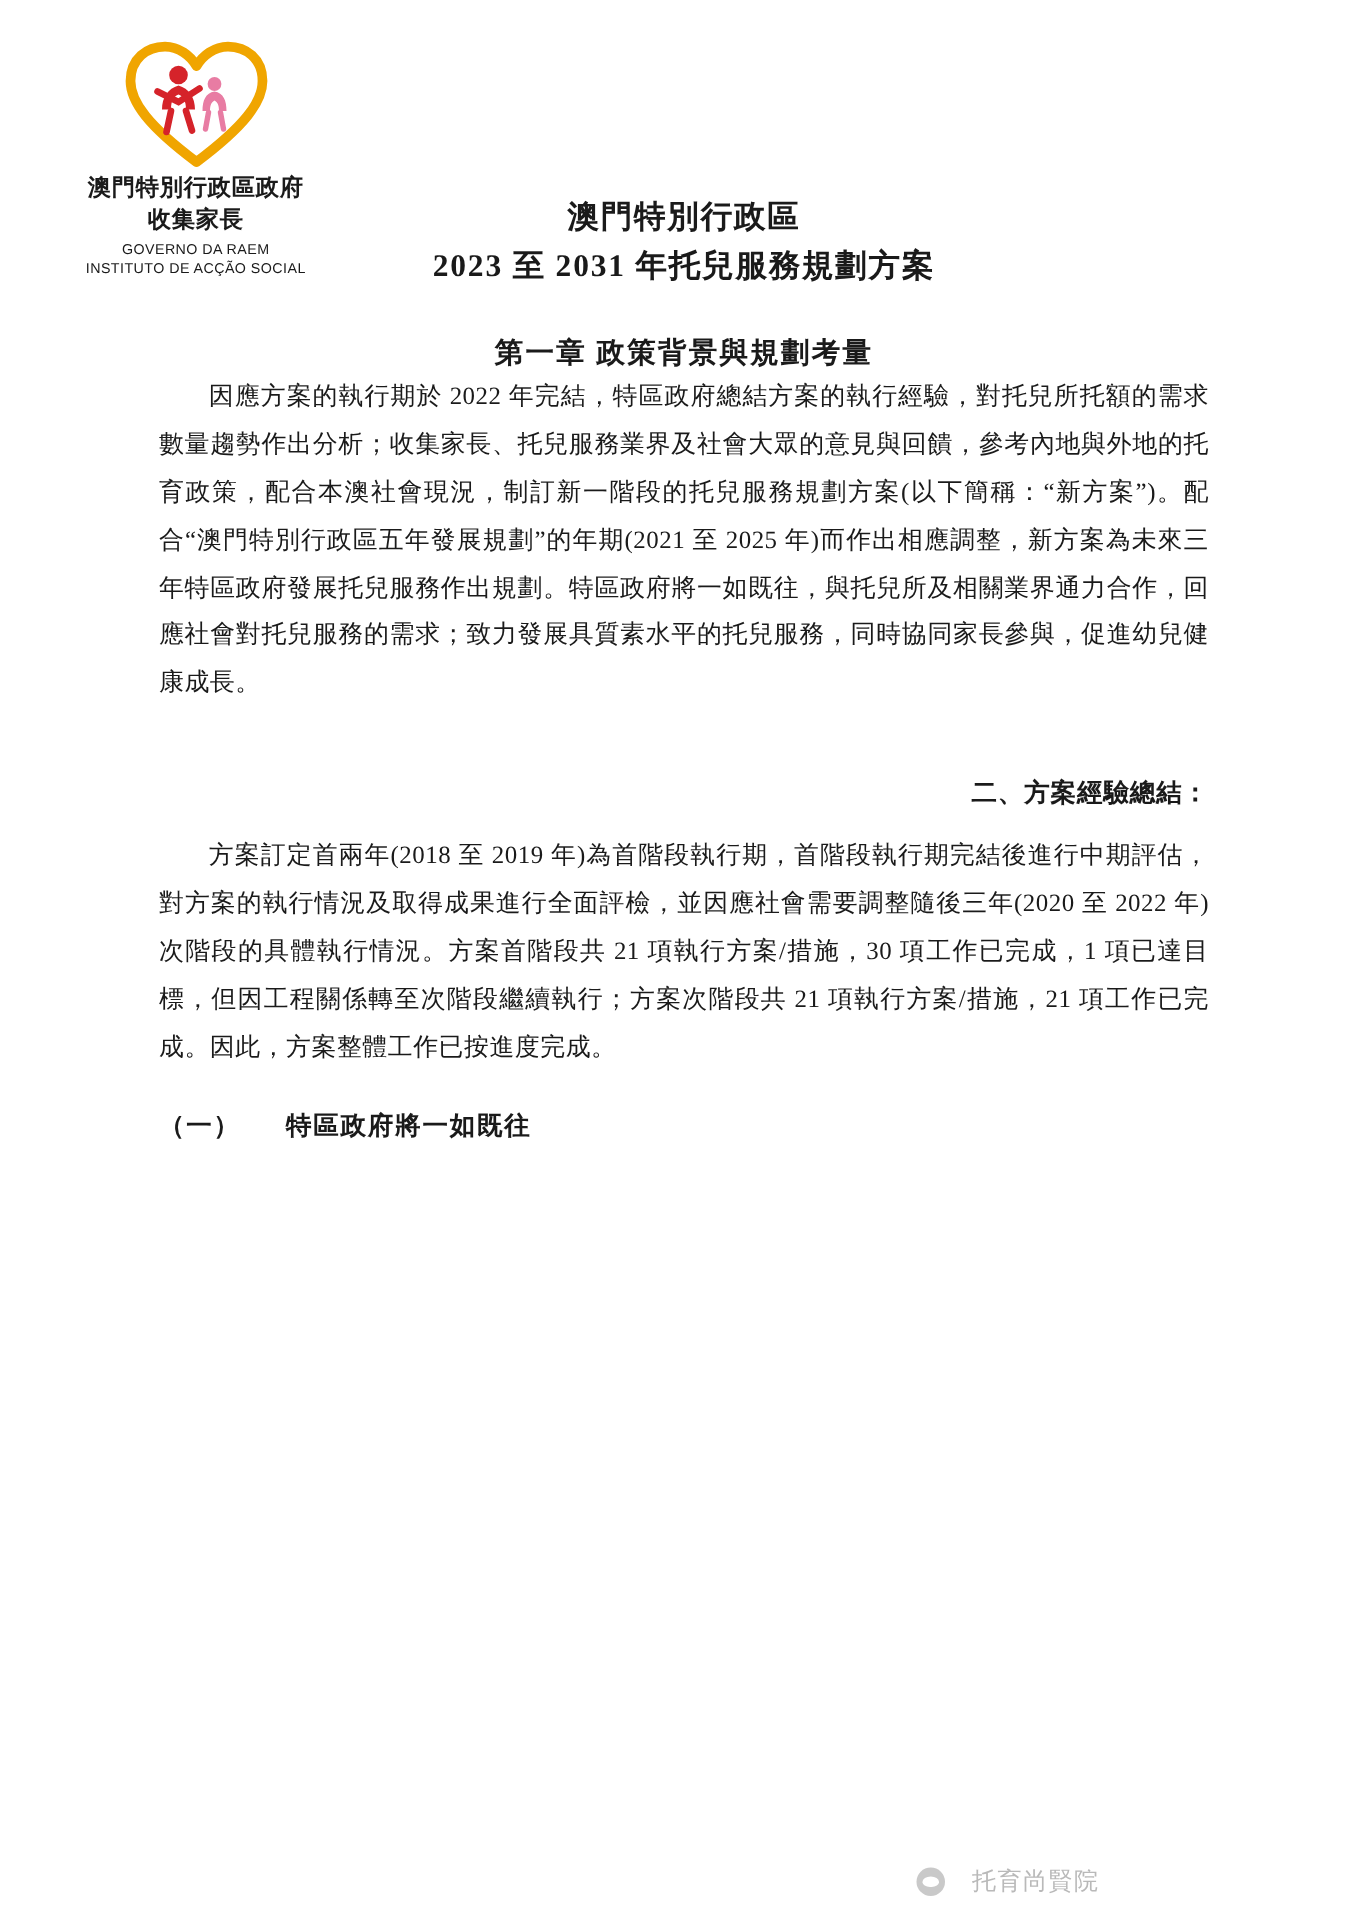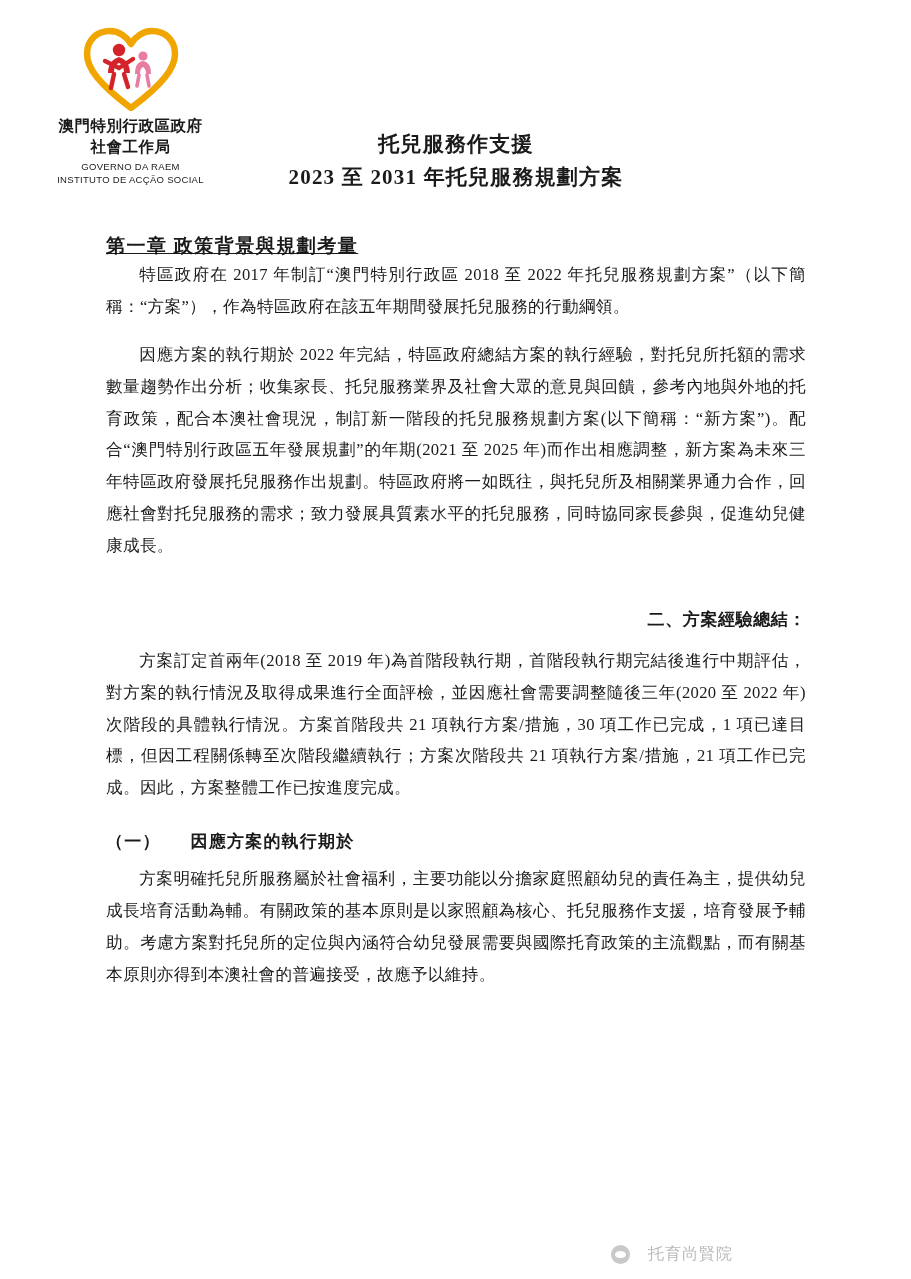--- a/index.html
+++ b/index.html
@@ -71,25 +71,25 @@
   }
 
   .title-line {
     text-align: center;
     font-size: 21px;
     font-weight: bold;
     letter-spacing: 1.2px;
     line-height: 1.55;
   }
   .chapter {
+    text-align: center;
     font-size: 19px;
     font-weight: bold;
     letter-spacing: 1.5px;
-    margin-top: 40px;
-    text-decoration: underline;
+    margin-top: 29px;
   }
 
   .h-section {
     font-size: 17px;
     font-weight: bold;
     letter-spacing: 1.6px;
     margin-top: 46px;
     margin-bottom: 14px;
   }
   .h-section.tight { letter-spacing: 0.6px; text-align: right; }
@@ -167,45 +167,43 @@
         <g>
           <circle cx="62" cy="30" r="4.6" fill="#e87ca3"></circle>
           <path d="M62 35 C 56 36, 54 41, 54 48 L 59 48 C 59 44, 60 42, 62 41 C 64 42, 65 44, 65 48 L 70 48 C 70 41, 68 36, 62 35 Z" fill="#e87ca3"></path>
           <path d="M58 49 L 56 60" stroke="#e87ca3" stroke-width="3.6" stroke-linecap="round"></path>
           <path d="M66 49 L 68 60" stroke="#e87ca3" stroke-width="3.6" stroke-linecap="round"></path>
         </g>
       </svg>
     </div>
     <div class="logo-cn">
       <div>澳門特別行政區政府</div>
-      <div>社會工作局</div>
+      <div>收集家長</div>
     </div>
     <div class="logo-pt">
       <div>GOVERNO DA RAEM</div>
       <div>INSTITUTO DE ACÇÃO SOCIAL</div>
     </div>
   </div>
 
   <div class="doc">
 
-    <div class="title-line">托兒服務作支援</div>
+    <div class="title-line">澳門特別行政區</div>
     <div class="title-line">2023 至 2031 年托兒服務規劃方案</div>
 
     <div class="chapter">第一章   政策背景與規劃考量</div>
 
-    <p class="body">特區政府在 2017 年制訂“澳門特別行政區 2018 至 2022 年托兒服務規劃方案”（以下簡稱：“方案”），作為特區政府在該五年期間發展托兒服務的行動綱領。</p>
     <p class="body gap-lg">因應方案的執行期於 2022 年完結，特區政府總結方案的執行經驗，對托兒所托額的需求數量趨勢作出分析；收集家長、托兒服務業界及社會大眾的意見與回饋，參考內地與外地的托育政策，配合本澳社會現況，制訂新一階段的托兒服務規劃方案(以下簡稱：“新方案”)。配合“澳門特別行政區五年發展規劃”的年期(2021 至 2025 年)而作出相應調整，新方案為未來三年特區政府發展托兒服務作出規劃。特區政府將一如既往，與托兒所及相關業界通力合作，回應社會對托兒服務的需求；致力發展具質素水平的托兒服務，同時協同家長參與，促進幼兒健康成長。</p>
 
     <div class="h-section tight">二、方案經驗總結：</div>
     <p class="body">方案訂定首兩年(2018 至 2019 年)為首階段執行期，首階段執行期完結後進行中期評估，對方案的執行情況及取得成果進行全面評檢，並因應社會需要調整隨後三年(2020 至 2022 年)次階段的具體執行情況。方案首階段共 21 項執行方案/措施，30 項工作已完成，1 項已達目標，但因工程關係轉至次階段繼續執行；方案次階段共 21 項執行方案/措施，21 項工作已完成。因此，方案整體工作已按進度完成。</p>
 
     <div class="h-sub">
-      <span class="num">（一）</span><span>因應方案的執行期於</span>
-    </div>
-    <p class="body">方案明確托兒所服務屬於社會福利，主要功能以分擔家庭照顧幼兒的責任為主，提供幼兒成長培育活動為輔。有關政策的基本原則是以家照顧為核心、托兒服務作支援，培育發展予輔助。考慮方案對托兒所的定位與內涵符合幼兒發展需要與國際托育政策的主流觀點，而有關基本原則亦得到本澳社會的普遍接受，故應予以維持。</p>
+      <span class="num">（一）</span><span>特區政府將一如既往</span>
+    </div>
 
   </div>
 
   <div class="watermark">
     <span class="wm-badge"></span>
     <span>托育尚賢院</span>
   </div>
 
 </div>
 

